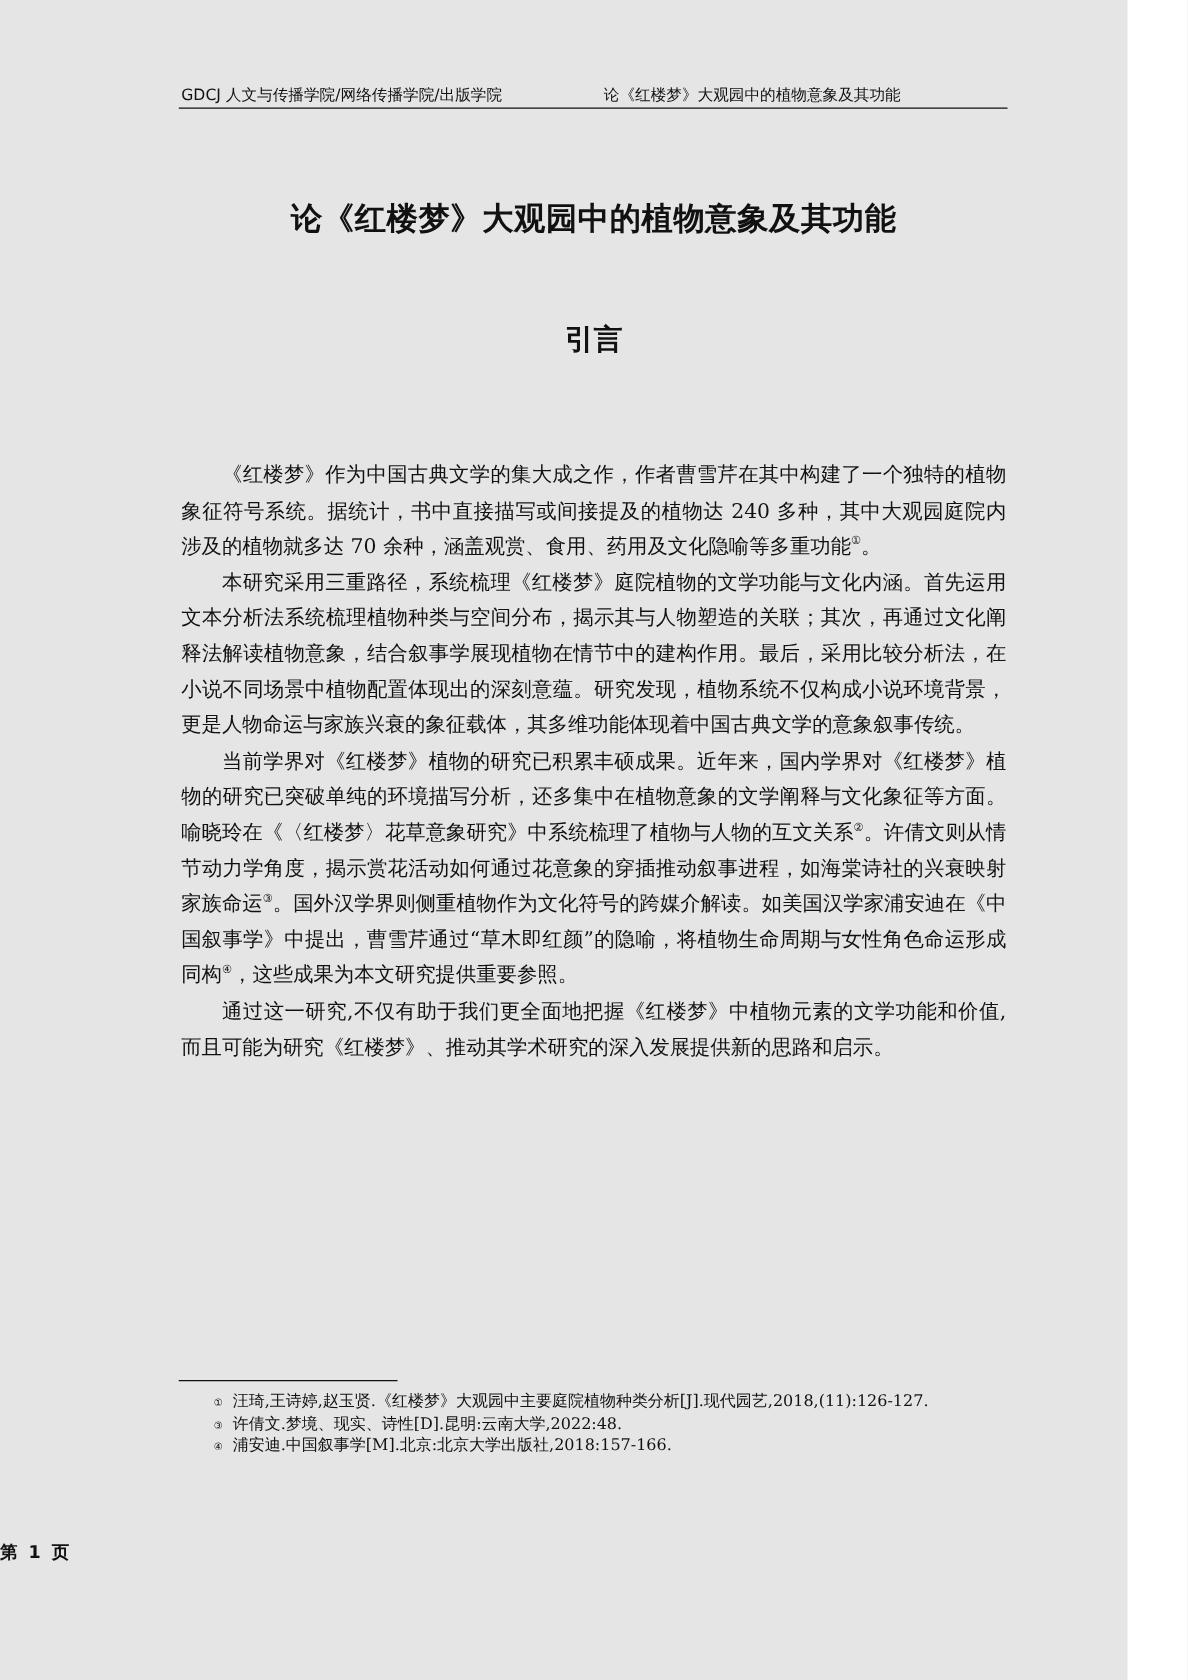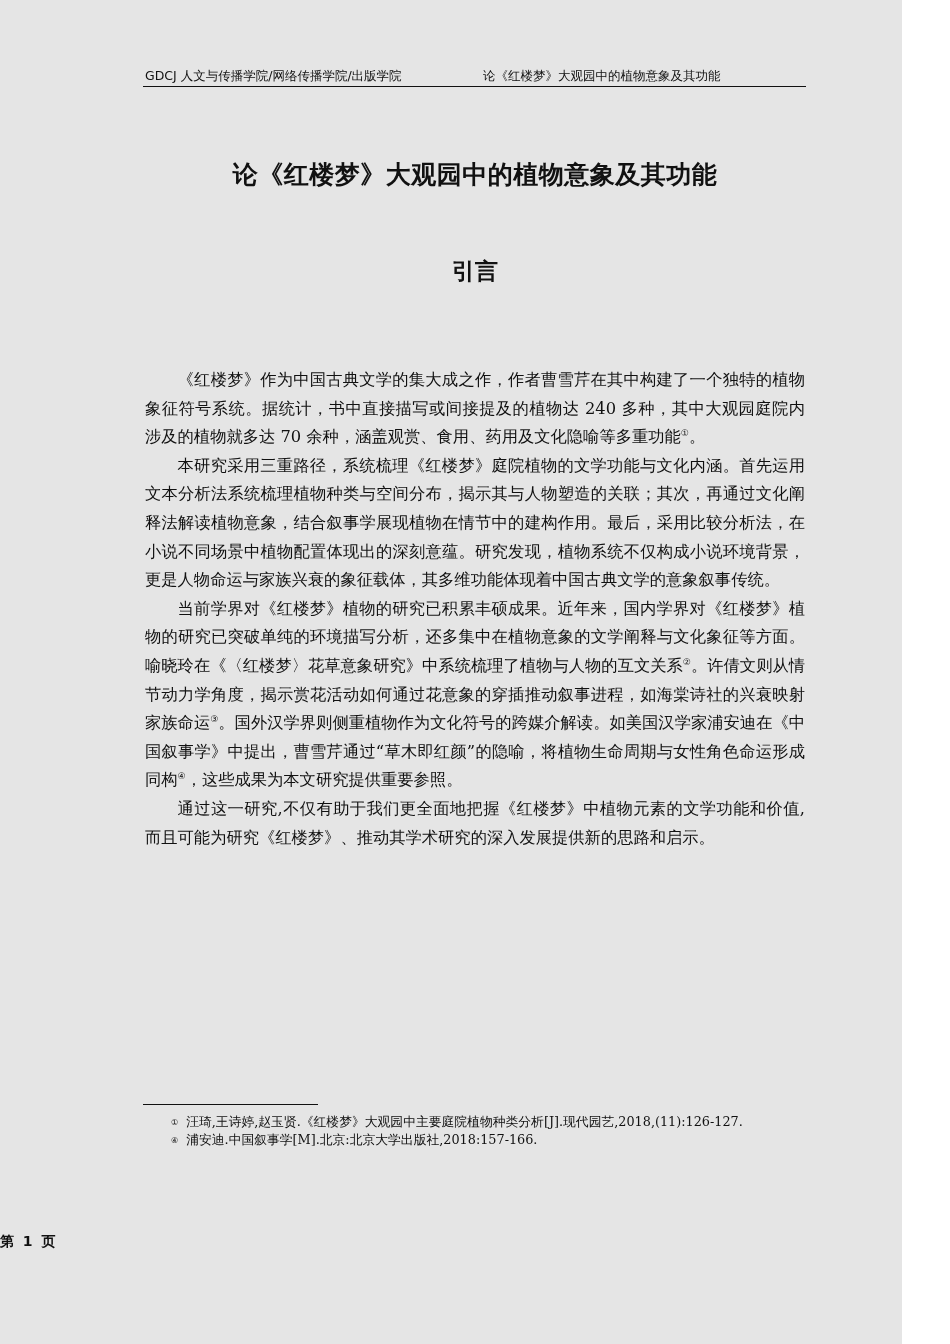--- a/index.html
+++ b/index.html
@@ -54,17 +54,18 @@
     <p><span>《红楼梦》作为中国古典文学的集大成之作，作者曹雪芹在其中构建了一个独特的植物象征符号系统。据统计，书中直接描写或间接提及的植物达 240 多种，其中大观园庭院内涉及的植物就多达 70 余种，涵盖观赏、食用、药用及文化隐喻等多重功能</span><sup class="fn">①</sup><span>。</span></p>
     <p><span>本研究采用三重路径，系统梳理《红楼梦》庭院植物的文学功能与文化内涵。首先运用文本分析法系统梳理植物种类与空间分布，揭示其与人物塑造的关联；其次，再通过文化阐释法解读植物意象，结合叙事学展现植物在情节中的建构作用。最后，采用比较分析法，在小说不同场景中植物配置体现出的深刻意蕴。研究发现，植物系统不仅构成小说环境背景，更是人物命运与家族兴衰的象征载体，其多维功能体现着中国古典文学的意象叙事传统。</span></p>
     <p><span>当前学界对《红楼梦》植物的研究已积累丰硕成果。近年来，国内学界对《红楼梦》植物的研究已突破单纯的环境描写分析，还多集中在植物意象的文学阐释与文化象征等方面。喻晓玲在《〈红楼梦〉花草意象研究》中系统梳理了植物与人物的互文关系</span><sup class="fn">②</sup><span>。许倩文则从情节动力学角度，揭示赏花活动如何通过花意象的穿插推动叙事进程，如海棠诗社的兴衰映射家族命运</span><sup class="fn">③</sup><span>。国外汉学界则侧重植物作为文化符号的跨媒介解读。如美国汉学家浦安迪在《中国叙事学》中提出，曹雪芹通过“草木即红颜”的隐喻，将植物生命周期与女性角色命运形成同构</span><sup class="fn">④</sup><span>，这些成果为本文研究提供重要参照。</span></p>
     <p><span>通过这一研究,不仅有助于我们更全面地把握《红楼梦》中植物元素的文学功能和价值,而且可能为研究《红楼梦》、推动其学术研究的深入发展提供新的思路和启示。</span></p>
   </div>
 
   <div class="footnote-rule"></div>
 
   <div class="footnotes">
     <div class="fn-item"><span class="fn-mark">①</span><span>汪琦,王诗婷,赵玉贤.《红楼梦》大观园中主要庭院植物种类分析[J].现代园艺,2018,(11):126-127.</span></div>
+    <div class="fn-item"><span class="fn-mark">③</span><span>许倩文.梦境、现实、诗性[D].昆明:云南大学,2022:48.</span></div>
     <div class="fn-item"><span class="fn-mark">④</span><span>浦安迪.中国叙事学[M].北京:北京大学出版社,2018:157-166.</span></div>
   </div>
 
   <div class="page-number">第 1 页</div>
 </div>
 
 </body></html>

